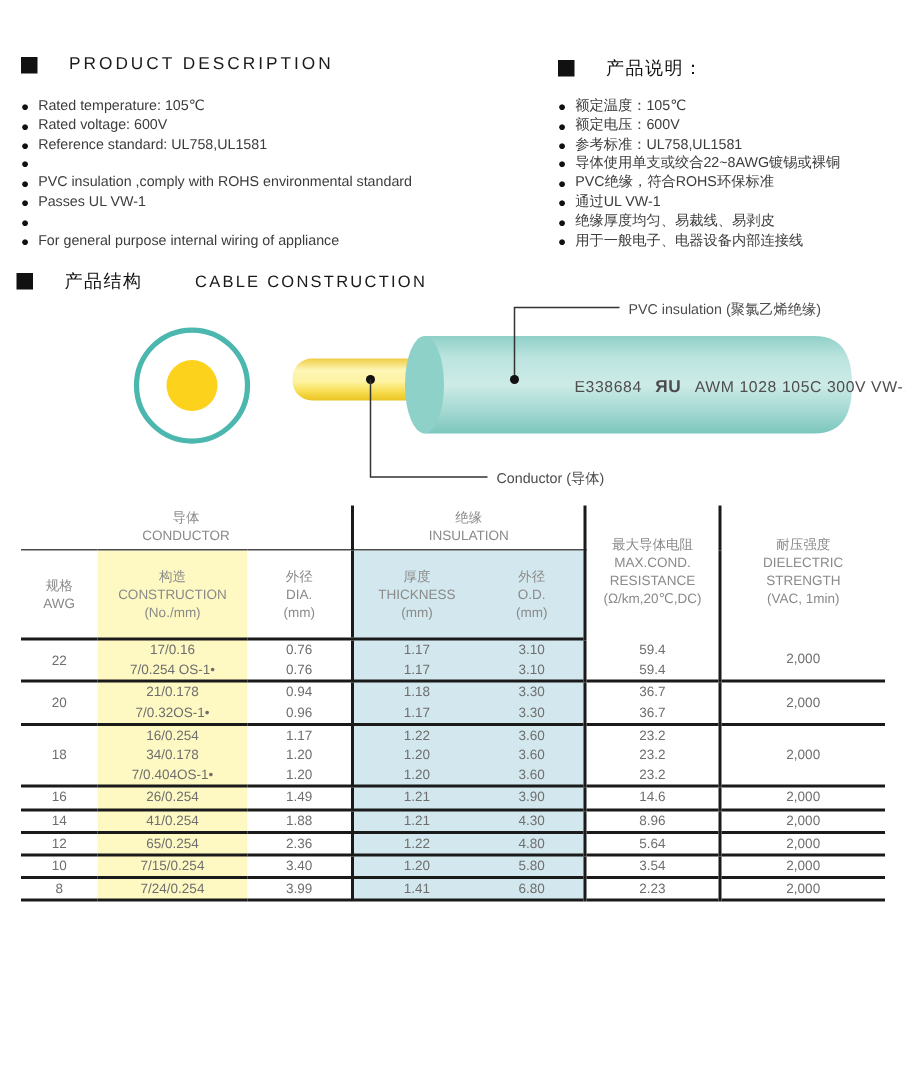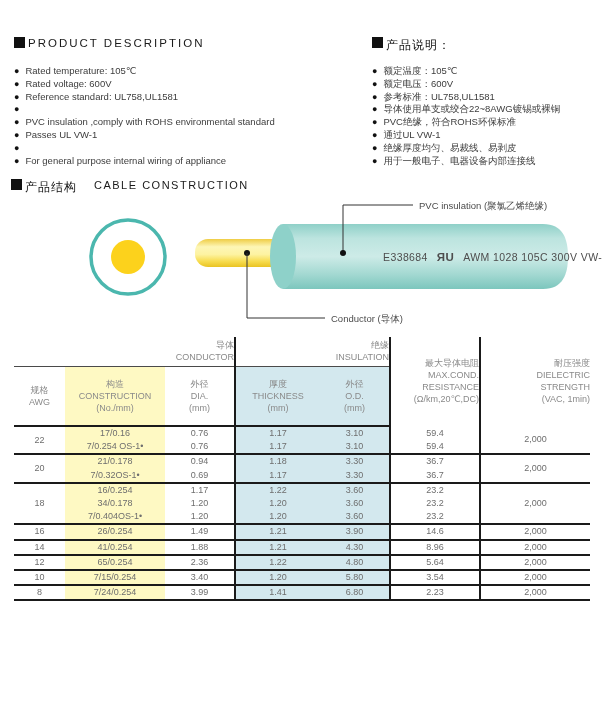--- a/index.html
+++ b/index.html
@@ -1,40 +1,40 @@
 <!DOCTYPE html>
 <html><head>
 <meta charset="utf-8">
 <style>
   html,body{margin:0;padding:0;background:#fff;}
   .page{position:relative;width:603px;height:714px;background:#fff;overflow:hidden;
         font-family:"Liberation Sans","DejaVu Sans",sans-serif;color:#333;}
   
-  .sec-head{position:absolute;display:flex;align-items:flex-start;gap:3px;}
+  .sec-head{position:absolute;display:flex;align-items:center;gap:21px;}
   .sq{width:11px;height:11px;background:#111;display:inline-block;flex:0 0 auto;}
   .sec-title-en{font-size:11.5px;letter-spacing:2px;color:#1a1a1a;}
   .sec-title-zh{font-size:12px;color:#111;letter-spacing:1px;}
   .sec-title-en2{font-size:11px;letter-spacing:1.5px;color:#1a1a1a;margin-left:14px;}
   
   .blist{position:absolute;display:flex;flex-direction:column;}
   .b-row{display:flex;align-items:flex-start;line-height:12.8px;margin:0;}
   .b-dot{font-size:9px;color:#111;margin-right:6px;line-height:12.8px;flex:0 0 auto;}
   .b-text{font-size:9.5px;color:#3c3c3c;white-space:nowrap;}
   
   .diagram{position:absolute;left:0;top:196px;}
   .lead{stroke:#333;stroke-width:1;fill:none;}
   .lead-dot{fill:#111;}
   .lead-text{font-size:9.5px;fill:#4c4c4c;}
   .print-text{font-size:10.5px;letter-spacing:.4px;fill:#4d4d4d;}
   .print-mark{font-size:11.5px;font-weight:bold;}
   
   .spec-table{position:absolute;left:14px;top:337px;border-collapse:collapse;table-layout:fixed;width:576px;}
   .spec-table td,.spec-table th{text-align:center;vertical-align:middle;font-weight:normal;padding:0;}
   .hline{font-size:9px;line-height:12px;color:#8a8a8a;}
-  .grp th{border-bottom:1px solid #4a4a4a;padding:2px 0 3px;text-align:right;}
+  .grp th{border-bottom:1px solid #4a4a4a;padding:2px 0 3px;}
   .grp .nob{border-bottom:none;}
   .v{border-left:2px solid #1a1a1a;}
   .colhead td{border-bottom:2px solid #1a1a1a;padding:11px 0;}
   .rowspan-head{border-bottom:2px solid #1a1a1a;}
   tbody tr{border-top:2px solid #1a1a1a;}
   tbody tr:first-child{border-top:none;}
   .spec-table{border-bottom:2px solid #1a1a1a;}
   tbody td{padding:7.5px 0;font-size:9px;color:#6e6e6e;}
   .cline{line-height:13.2px;}
   .bg-y{background:#fef9c3;}
@@ -251,21 +251,21 @@
           <td class="v cline">2,000</td>
         </tr>
         <tr>
           <td class="cline">20</td>
           <td class="bg-y">
             <div class="cline">21/0.178</div>
             <div class="cline">7/0.32OS-1•</div>
           </td>
           <td>
             <div class="cline">0.94</div>
-            <div class="cline">0.69</div>
+            <div class="cline">0.96</div>
           </td>
           <td class="v bg-b">
             <div class="cline">1.18</div>
             <div class="cline">1.17</div>
           </td>
           <td class="bg-b">
             <div class="cline">3.30</div>
             <div class="cline">3.30</div>
           </td>
           <td class="v">

